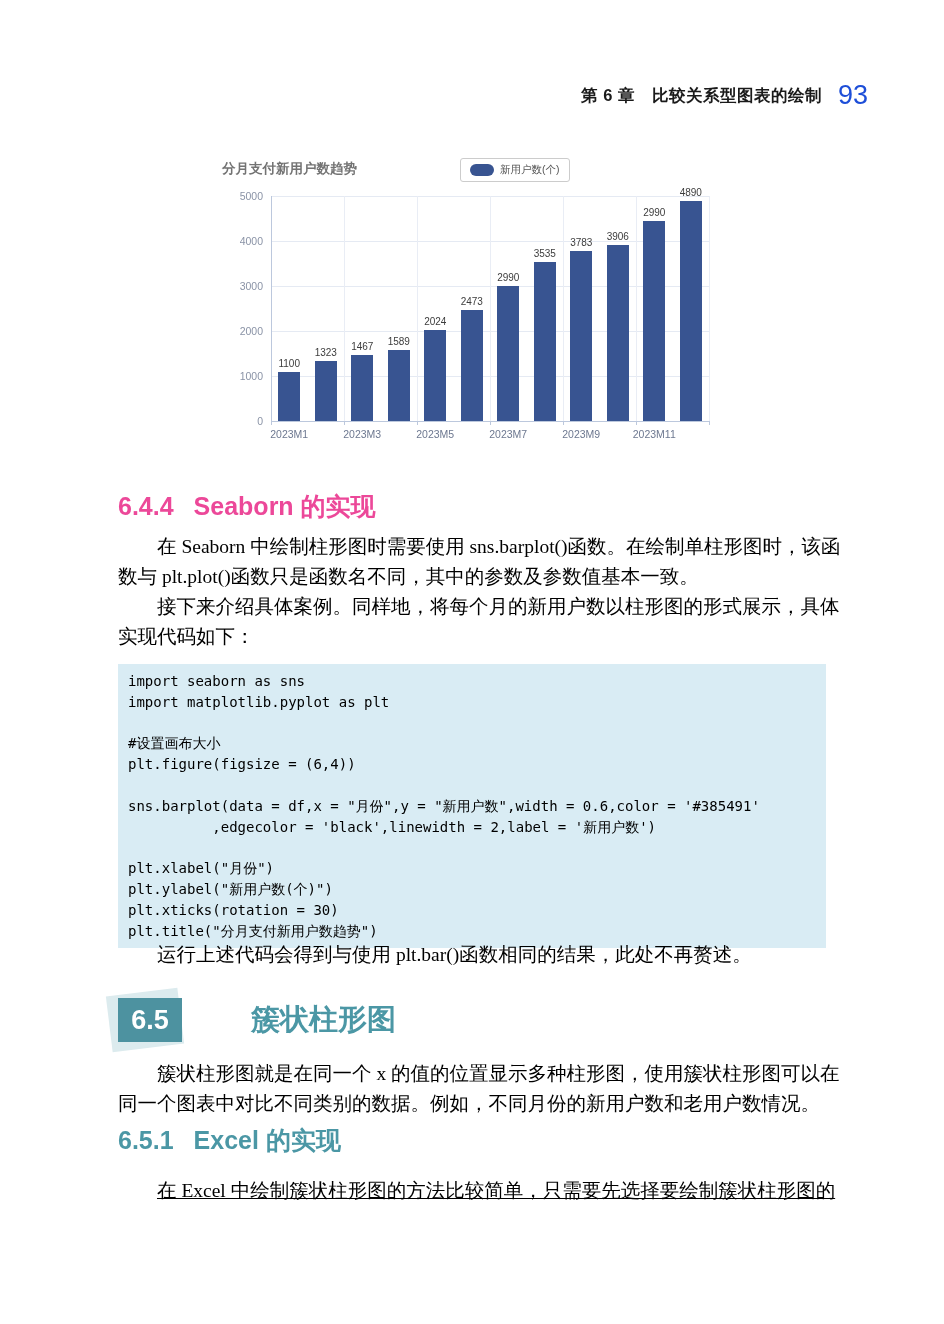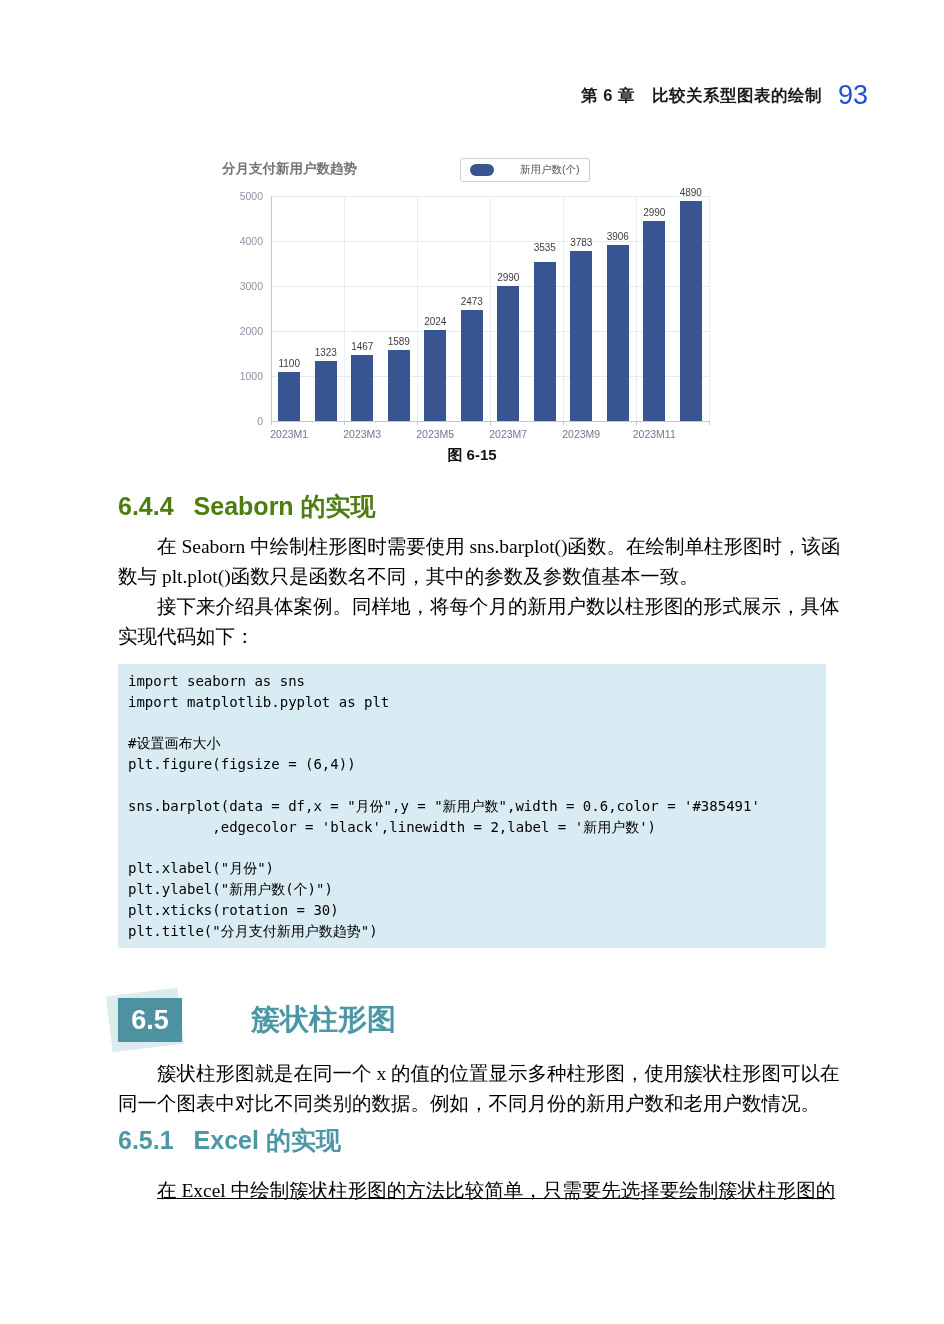--- a/index.html
+++ b/index.html
@@ -13,21 +13,21 @@
   .header .pagenum{font-family:"Liberation Sans","DejaVu Sans",sans-serif;font-size:27px;
         font-weight:400;margin-left:16px;}
 
   
   .chart{position:absolute;left:210px;top:150px;width:528px;height:290px;
         font-family:"Liberation Sans","DejaVu Sans",sans-serif;}
   .chart-title{position:absolute;left:12px;top:10px;font-size:13.5px;font-weight:700;color:#737373;}
   .legend{position:absolute;left:250px;top:8px;display:flex;align-items:center;gap:6px;
         border:1px solid #ccc;border-radius:3px;background:#fff;padding:4px 9px;}
   .legend-swatch{width:24px;height:12px;border-radius:6px;}
-  .legend-label{font-size:10.5px;color:#555;margin-left:20px;}
+  .legend-label{font-size:10.5px;color:#555;}
   .plot{position:absolute;left:61px;top:46px;width:438px;height:225px;}
   .hgrid{position:absolute;left:0;width:100%;height:1px;background:#e5eaf3;}
   .hgrid.axis{background:#bcc8dd;}
   .vgrid{position:absolute;top:0;height:100%;width:1px;background:#e9edf5;}
   .vgrid.axis{background:#bcc8dd;}
   .bar{position:absolute;bottom:0;}
   .vlab{position:absolute;width:40px;text-align:center;font-size:10px;color:#3c3c3c;}
   .ylab{position:absolute;left:-48px;width:40px;text-align:right;font-size:10.5px;color:#8a93a6;}
   .xlab{position:absolute;top:calc(100% + 7px);width:62px;text-align:center;font-size:10.5px;color:#6d7890;}
   .xtick{position:absolute;top:100%;width:1px;height:4px;background:#bcc8dd;}
@@ -119,41 +119,40 @@
         <div class="vlab" style="left: 71.25px; bottom: 69.015px;">1467</div>
         <div class="bar" style="left: 116.75px; width: 22px; height: 71.505px; background: rgb(56, 84, 145);"></div>
         <div class="vlab" style="left: 107.75px; bottom: 74.505px;">1589</div>
         <div class="bar" style="left: 153.25px; width: 22px; height: 91.08px; background: rgb(56, 84, 145);"></div>
         <div class="vlab" style="left: 144.25px; bottom: 94.08px;">2024</div>
         <div class="bar" style="left: 189.75px; width: 22px; height: 111.285px; background: rgb(56, 84, 145);"></div>
         <div class="vlab" style="left: 180.75px; bottom: 114.285px;">2473</div>
         <div class="bar" style="left: 226.25px; width: 22px; height: 134.55px; background: rgb(56, 84, 145);"></div>
         <div class="vlab" style="left: 217.25px; bottom: 137.55px;">2990</div>
         <div class="bar" style="left: 262.75px; width: 22px; height: 159.075px; background: rgb(56, 84, 145);"></div>
-        <div class="vlab" style="left: 253.75px; bottom: 168px; margin-top: 39px;">3535</div>
+        <div class="vlab" style="left: 253.75px; bottom: 162px; margin-top: 39px;">3535</div>
         <div class="bar" style="left: 299.25px; width: 22px; height: 170.235px; background: rgb(56, 84, 145);"></div>
         <div class="vlab" style="left: 290.25px; bottom: 173.235px;">3783</div>
         <div class="bar" style="left: 335.75px; width: 22px; height: 175.77px; background: rgb(56, 84, 145);"></div>
         <div class="vlab" style="left: 326.75px; bottom: 178.77px;">3906</div>
         <div class="bar" style="left: 372.25px; width: 22px; height: 199.935px; background: rgb(56, 84, 145);"></div>
         <div class="vlab" style="left: 363.25px; bottom: 202.935px;">2990</div>
         <div class="bar" style="left: 408.75px; width: 22px; height: 220.05px; background: rgb(56, 84, 145);"></div>
         <div class="vlab" style="left: 399.75px; bottom: 223.05px;">4890</div>
         <div class="xlab" style="left: -12.75px;">2023M1</div>
         <div class="xlab" style="left: 60.25px;">2023M3</div>
         <div class="xlab" style="left: 133.25px;">2023M5</div>
         <div class="xlab" style="left: 206.25px;">2023M7</div>
         <div class="xlab" style="left: 279.25px;">2023M9</div>
         <div class="xlab" style="left: 352.25px;">2023M11</div>
       </div>
   </div>
 
-  <div class="figure-caption">图 6-15</div>
-
-  <div class="h3 s644" style="color: #4d7c0f;">
+
+  <div class="h3 s644" style="color: #ec4899;">
     <span class="num">6.4.4</span><span>Seaborn 的实现</span>
   </div>
 
   <div class="para p1">
     <div class="ln indent">在 Seaborn 中绘制柱形图时需要使用 sns.barplot()函数。在绘制单柱形图时，该函</div>
     <div class="ln">数与 plt.plot()函数只是函数名不同，其中的参数及参数值基本一致。</div>
   </div>
 
   <div class="para p2">
     <div class="ln indent">接下来介绍具体案例。同样地，将每个月的新用户数以柱形图的形式展示，具体</div>
@@ -167,20 +166,23 @@
 plt.figure(figsize = (6,4))
 
 sns.barplot(data = df,x = "月份",y = "新用户数",width = 0.6,color = '#385491'
           ,edgecolor = 'black',linewidth = 2,label = '新用户数')
 
 plt.xlabel("月份")
 plt.ylabel("新用户数(个)")
 plt.xticks(rotation = 30)
 plt.title("分月支付新用户数趋势")</pre>
 
+  <div class="para p3">
+    <div class="ln indent">运行上述代码会得到与使用 plt.bar()函数相同的结果，此处不再赘述。</div>
+  </div>
 
   <div class="banner">
     <div class="banner-box-wrap">
       <div class="banner-shadow" style="background: rgb(220, 235, 238);"></div>
       <div class="banner-box" style="background: rgb(77, 146, 160);">6.5</div>
     </div>
     <div class="banner-title" style="color: rgb(75, 151, 165);">簇状柱形图</div>
   </div>
 
   <div class="para p4">

